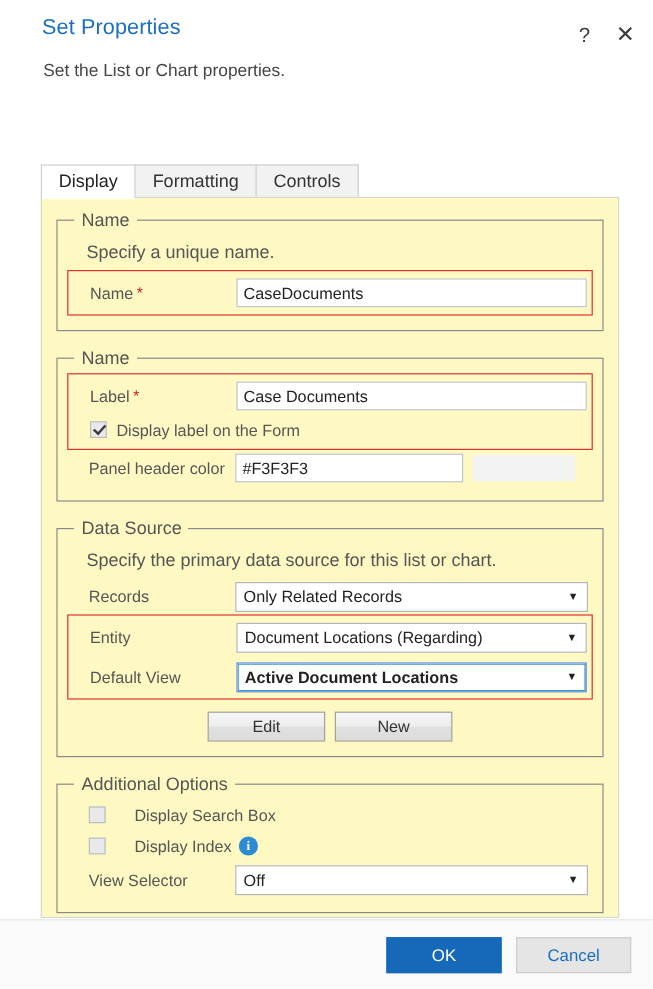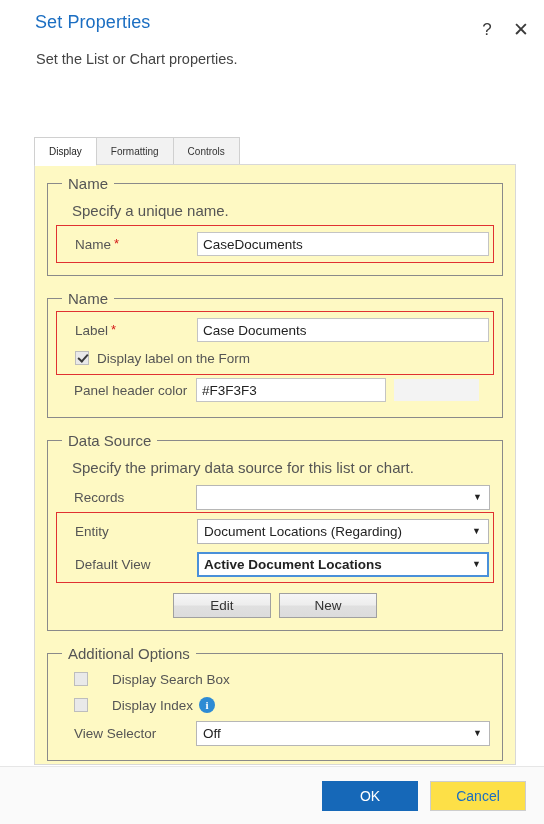--- a/index.html
+++ b/index.html
@@ -32,21 +32,21 @@
   .hdr-icon.close { font-size: 19px; }
 
   
   .tabbar {
     position: absolute; left: 34px; top: 137px; width: 482px; height: 28px;
     display: flex; align-items: flex-end;
   }
   .tab {
     height: 28px; padding: 0 14px;
     display: flex; align-items: center; justify-content: center;
-    font-size: 10px; color: #333; cursor: pointer;
+    font-size: 15px; color: #333; cursor: pointer;
     border: 1px solid #d0d0d0; border-bottom: none;
     background: #f2f2f2; position: relative;
   }
   .tab + .tab { margin-left: -1px; }
   .tab.active { background: #fff; color: #222; z-index: 3; }
   .tab.active:after {
     content: ""; position: absolute; left: 0; right: 0; bottom: -1px; height: 1px; background: #fff;
   }
 
   
@@ -140,21 +140,21 @@
     position: absolute; left: 0; bottom: 0; width: 544px; height: 58px;
     background: #fafafa; border-top: 1px solid #e6e6e6;
     display: flex; align-items: center; justify-content: flex-end;
     padding-right: 18px; gap: 12px;
   }
   .fbtn {
     width: 96px; height: 30px; font-size: 14px;
     font-family: "Liberation Sans", sans-serif; cursor: pointer; text-align: center;
   }
   .fbtn.primary { background: #1668b8; border: 1px solid #1668b8; color: #fff; }
-  .fbtn.secondary { background: #fde047; border: 1px solid #cdcdcd; color: #1b6ec2; }
+  .fbtn.secondary { background: #e5e5e5; border: 1px solid #cdcdcd; color: #1b6ec2; }
 </style>
 </head>
 <body>
 
 <div id="root">
 
   <div class="header">
     <div class="title">Set Properties</div>
     <div class="subtitle">Set the List or Chart properties.</div>
     <div class="hdr-icons">
@@ -201,20 +201,21 @@
           <div class="swatch" style="background: rgb(243, 243, 243);"></div>
         </div>
       </fieldset>
 
       <fieldset class="fs">
         <legend>Data Source</legend>
         <div class="fs-desc">Specify the primary data source for this list or chart.</div>
         <div class="row">
           <div class="row-label">Records</div>
           <div class="sel">
+            <span>Only Related Records</span>
             <span class="caret">▼</span>
           </div>
         </div>
         <div class="hl">
           <div class="row">
             <div class="row-label">Entity</div>
             <div class="sel">
               <span>Document Locations (Regarding)</span>
               <span class="caret">▼</span>
             </div>

